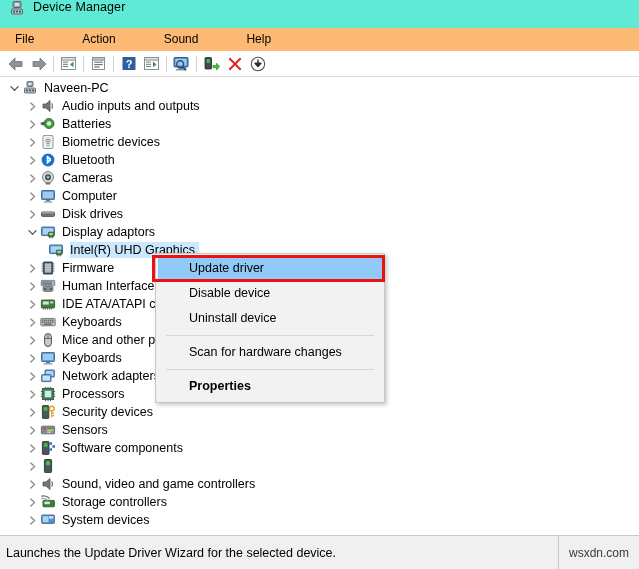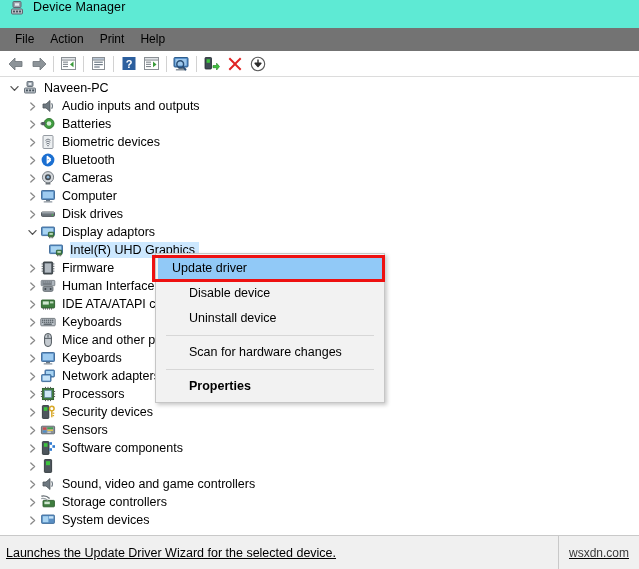--- a/index.html
+++ b/index.html
@@ -38,22 +38,23 @@
     color: #000;
     letter-spacing: 0.1px;
   }
 
   
   .menubar {
     height: 23px;
     display: flex;
     align-items: center;
     padding-left: 7px;
-    background: #737373;
+    background: #fdba74;
     box-sizing: border-box;
+    gap: 32px;
   }
   .menubar .menu-item {
     font-size: 12px;
     padding: 2px 8px 3px 8px;
     color: #000;
     cursor: default;
     white-space: nowrap;
   }
 
   
@@ -139,21 +140,21 @@
     line-height: 25px;
     padding-left: 33px;
     font-size: 12.5px;
     color: #000;
     white-space: nowrap;
     box-sizing: border-box;
   }
   .ctxmenu .mi.highlighted {
     background: #91c9f7;
     margin: 0 2px;
-    padding-left: 14px;
+    padding-left: 31px;
   }
   .ctxmenu .mi.bold { font-weight: bold; }
   .ctxmenu .msep {
     height: 1px;
     background: #d7d7d7;
     margin: 4px 10px 4px 10px;
   }
   .redbox {
     position: absolute;
     left: 152px;
@@ -169,21 +170,20 @@
   
   .statusbar {
     position: absolute;
     left: 0; right: 0; bottom: 0;
     height: 34px;
     background: #f0f0f0;
     border-top: 1px solid #c9c9c9;
     display: flex;
     align-items: center;
     box-sizing: border-box;
-    text-decoration: underline;
   }
   .statusbar .status-text {
     flex: 1 1 auto;
     padding-left: 6px;
     font-size: 12.5px;
     color: #000;
   }
   .statusbar .wm-sep {
     width: 1px;
     height: 34px;
@@ -211,21 +211,21 @@
       <rect x="7" y="10.6" width="2" height="1.8" fill="#44505a"></rect>
       <rect x="10" y="10.6" width="2" height="1.8" fill="#44505a"></rect>
     </svg>
   </span>
   <span class="title-text">Device Manager</span>
 </div>
 
 <div class="menubar">
   <div class="menu-item">File</div>
   <div class="menu-item">Action</div>
-  <div class="menu-item">Print</div>
+  <div class="menu-item">Sound</div>
   <div class="menu-item">Help</div>
 </div>
 
 <div class="toolbar">
   <div class="tb-btn">
     <svg width="18" height="16" viewBox="0 0 18 16">
       <path d="M8 2 L2 8 L8 14 L8 10.5 L15 10.5 L15 5.5 L8 5.5 Z" fill="#8d9499" stroke="#6d7478" stroke-width="0.8" stroke-linejoin="round"></path>
     </svg>
   </div>
   <div class="tb-btn">

